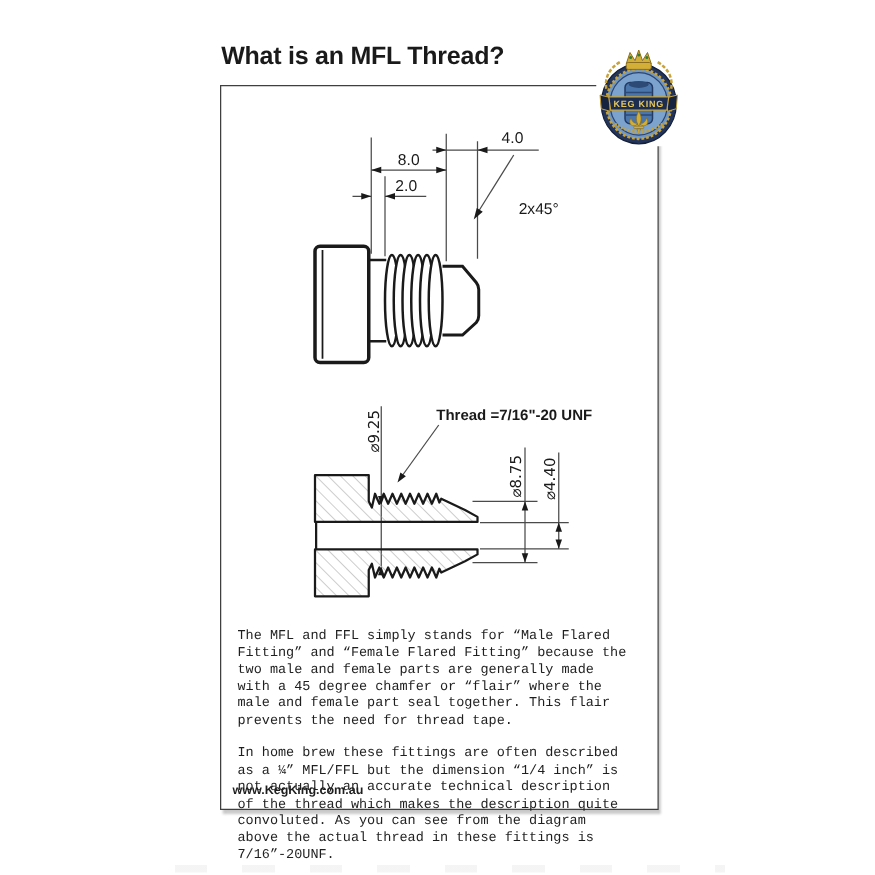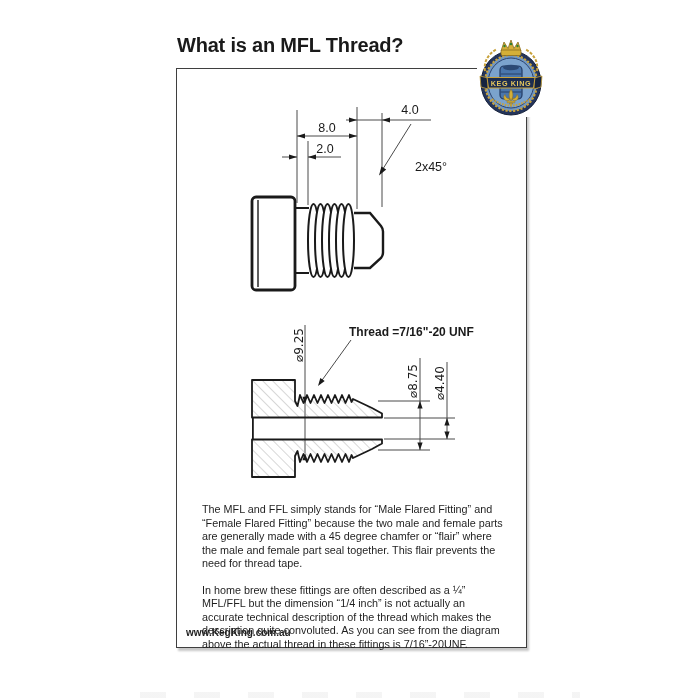--- a/index.html
+++ b/index.html
@@ -9,21 +9,21 @@
         letter-spacing:-0.2px;color:#1a1a1a;}
   .card{position:absolute;left:176px;top:68px;width:349px;height:578px;background:#fff;
         border:1.6px solid #3f3f3f;box-shadow:2px 3px 2px rgba(0,0,0,0.22);}
   .logo-wrap{position:absolute;left:477px;top:37px;width:68px;height:80px;background:#ffffff;z-index:5;text-decoration:underline;}
   .svg-abs{position:absolute;}
   .dim-text{font-size:12.5px;fill:#1a1a1a;font-family:"Liberation Sans",sans-serif;}
   .dia-text{font-size:12px;fill:#1a1a1a;font-family:"DejaVu Sans","Liberation Sans",sans-serif;}
   .callout-text{font-size:12px;font-weight:600;fill:#1a1a1a;font-family:"Liberation Sans",sans-serif;}
   .body-text{position:absolute;left:186px;top:503px;width:318px;font-size:10.8px;
         line-height:13.5px;color:#1f1f1f;}
-  .body-text p{margin:0 0 13px 16px;}
+  .body-text p{margin:0 0 13px 4px;font-family:Liberation Mono, monospace;}
   .footer-row{position:absolute;left:186px;top:627px;width:306px;display:flex;
         justify-content:space-between;font-size:10px;font-weight:600;color:#1f1f1f;}
   .bottom-artifact{position:absolute;left:140px;top:692px;width:440px;height:6px;opacity:.55;
         background:repeating-linear-gradient(90deg,#ececec 0 26px,#ffffff 26px 54px);}
 </style>
 </head>
 <body>
 
 <div class="page">
 

